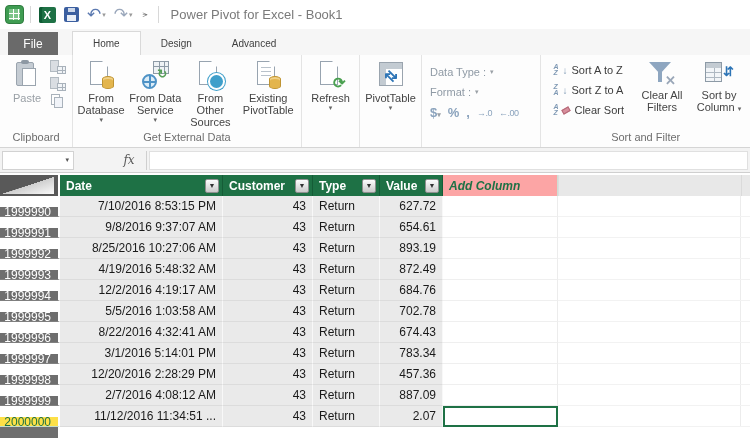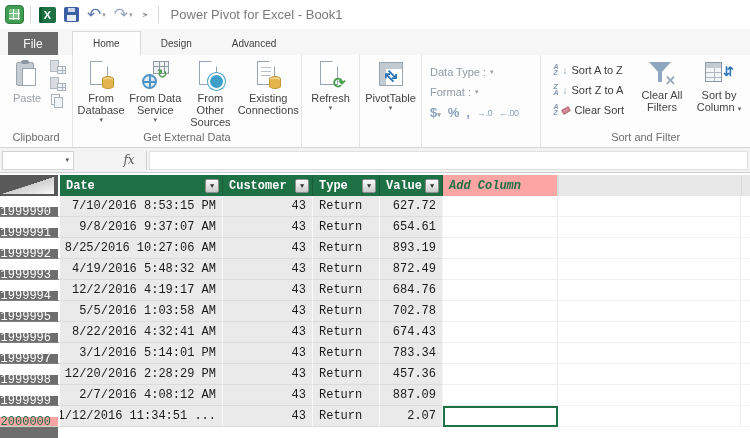--- a/index.html
+++ b/index.html
@@ -131,21 +131,21 @@
               display:flex; align-items:center; justify-content:flex-end; padding-right:4px; }
   .name-box .caret { color:#555; }
   .fx-btn { width:30px; height:19px; display:flex; align-items:center; justify-content:center;
             font-family:"DejaVu Serif", serif; font-style:italic; font-size:12px; color:#5a5a5a;
             margin-left:40px; }
   .fx-sep { width:1px; height:19px; background:#cfcfcf; margin:0 2px; }
   .formula-input { flex:1; height:19px; background:#fff; border:1px solid #e0e0e0; margin-right:2px; }
 
   
   #grid { top:173px; height:265px; background:#fff; }
-  .grid-row, .ghead { display:flex; height:21px;font-family:Liberation Mono, monospace; }
+  .grid-row, .ghead { display:flex; height:21px; }
   .ghead { margin-top:2px; }
   .c-rowhdr { width:60px; flex:none; }
   .c-date { width:163px; flex:none; }
   .c-cust { width:90px; flex:none; }
   .c-type { width:67px; flex:none; }
   .c-val  { width:63px; flex:none; }
   .c-add  { width:115px; flex:none; }
   .c-rest { flex:1; }
 
   .corner { background:#595959; border-right:2px solid #fff; position:relative; }
@@ -159,21 +159,21 @@
           font-size:7px; color:#333; flex:none; }
   .hadd { background:#fca5a5; color:#1e7145; font-size:12px; font-weight:bold; font-style:italic;
           display:flex; align-items:center; padding-left:6px; border-right:1px solid #cfded4; }
   .hrest { background:#e8e8e8; border-left:1px solid #dcdcdc;
            background-image:linear-gradient(#dadada,#dadada); background-size:1px 100%;
            background-position:182px 0; background-repeat:no-repeat; }
 
   .rh { background:#6e6e6e; color:#fff; font-size:12px; display:flex; align-items:center;
         justify-content:flex-end; padding-right:7px; border-bottom:1px solid #7f7f7f;
         border-right:2px solid #fff;margin-top:11px; }
-  .rh.sel { background:#fca5a5; color:#1e7145; border-bottom:1px solid #c4dcc9;padding-left:12px; }
+  .rh.sel { background:#fde047; color:#1e7145; border-bottom:1px solid #c4dcc9;padding-left:12px; }
   .dcell { background:#eaeaea; font-size:12px; color:#1a1a1a; display:flex; align-items:center;
            border-right:1px solid #f8f8f8; border-bottom:1px solid #dcdcdc; white-space:nowrap; overflow:hidden; }
   .dcell.r { justify-content:flex-end; padding-right:6px; }
   .dcell.l { justify-content:flex-start; padding-left:6px; }
   .acell { background:#fff; border-right:1px solid #ececec; border-bottom:1px solid #efefef; }
   .acell.selected { border:2px solid #1e7145; background:#fff; }
   .restcell { background:#fff; border-bottom:1px solid #f2f2f2;
            background-image:linear-gradient(#ececec,#ececec); background-size:1px 100%;
            background-position:182px 0; background-repeat:no-repeat; }
   .stub-row { display:flex; height:11px; }
@@ -266,21 +266,21 @@
             <span class="page"></span>
             <span class="compass"></span>
           </span>
         <span class="bb-label">From Other Sources</span>
       </div>
       <div class="bigbtn" style="width:66px">
         <span class="ic30">
             <span class="page lines"></span>
             <span class="cyl"></span>
           </span>
-        <span class="bb-label">Existing Connections</span>
+        <span class="bb-label">Existing PivotTable</span>
       </div>
     </div>
     <div class="rlabel">Get External Data</div>
   </div>
 
   <div class="rgroup" style="width:58px">
     <div class="rbody" style="justify-content:center">
       <div class="bigbtn" style="width:54px">
         <span class="ic30">
             <span class="page"></span>

